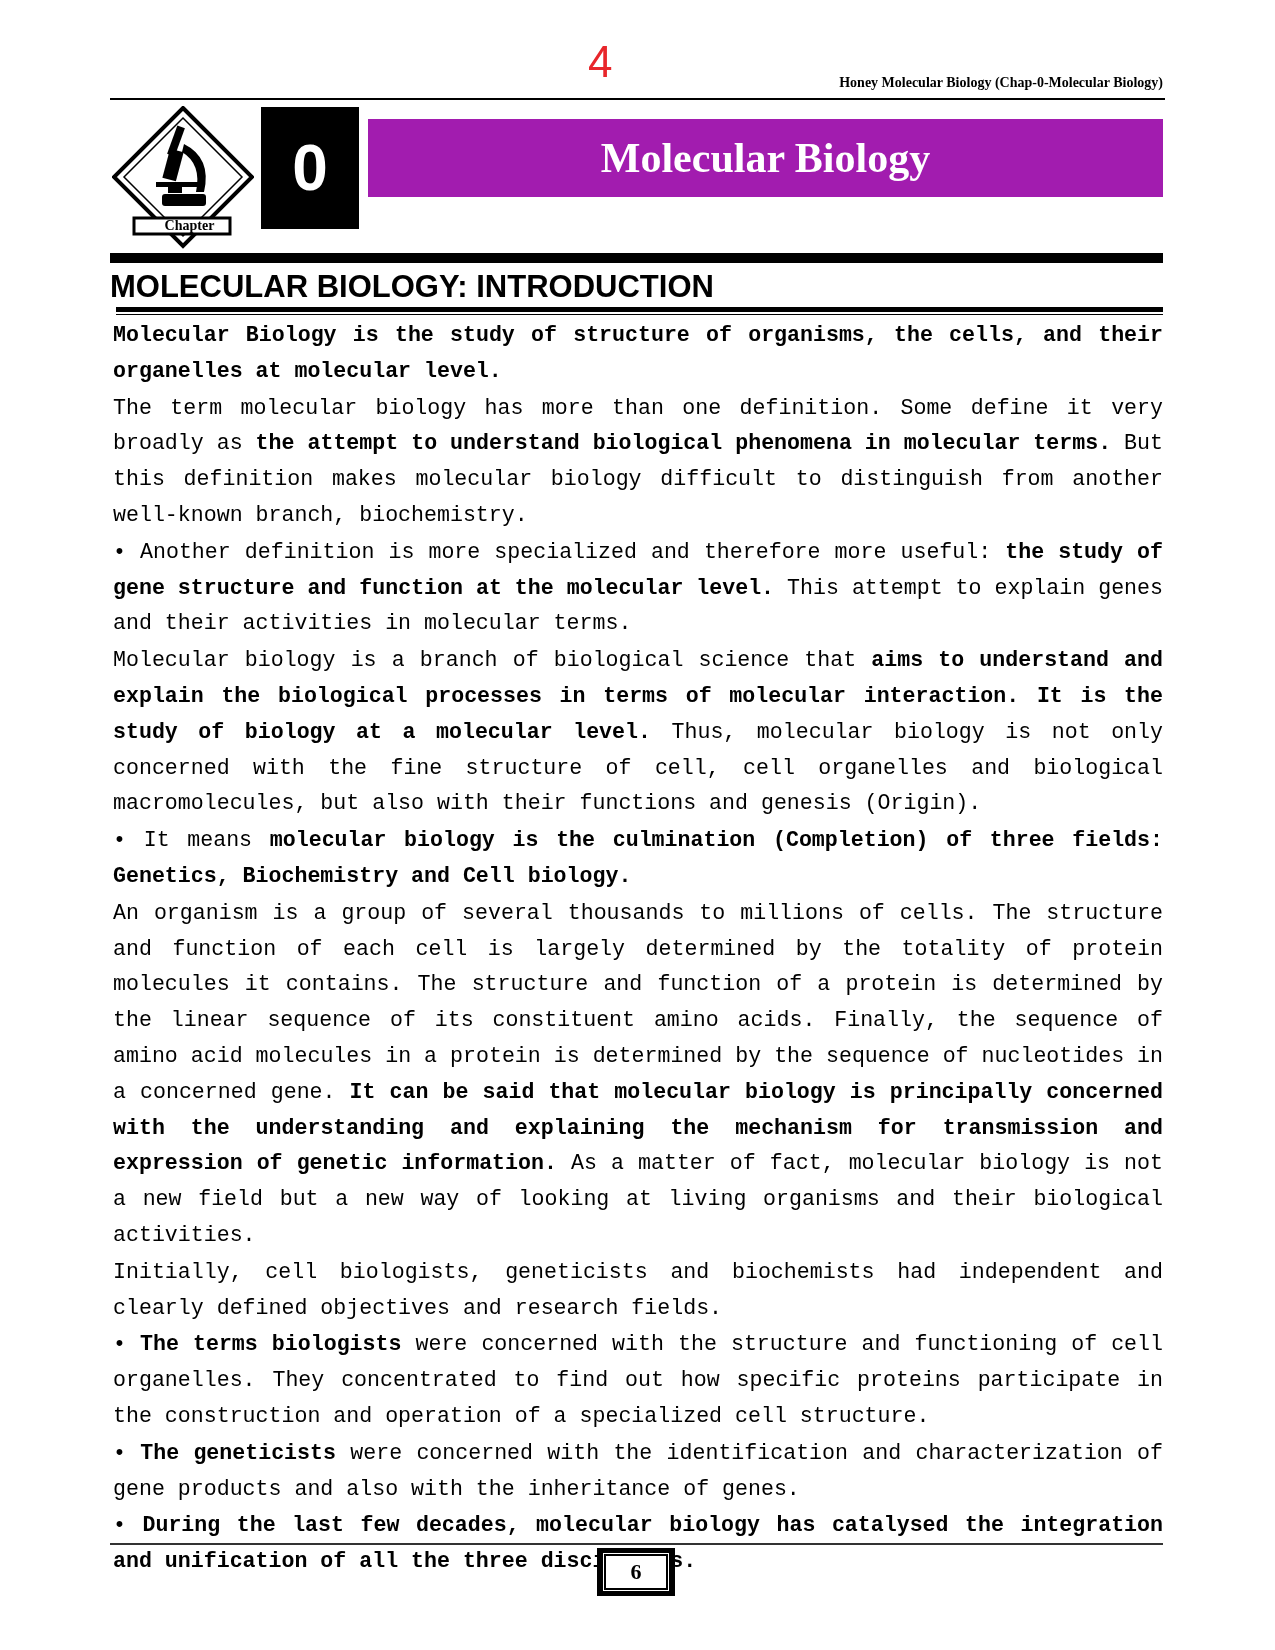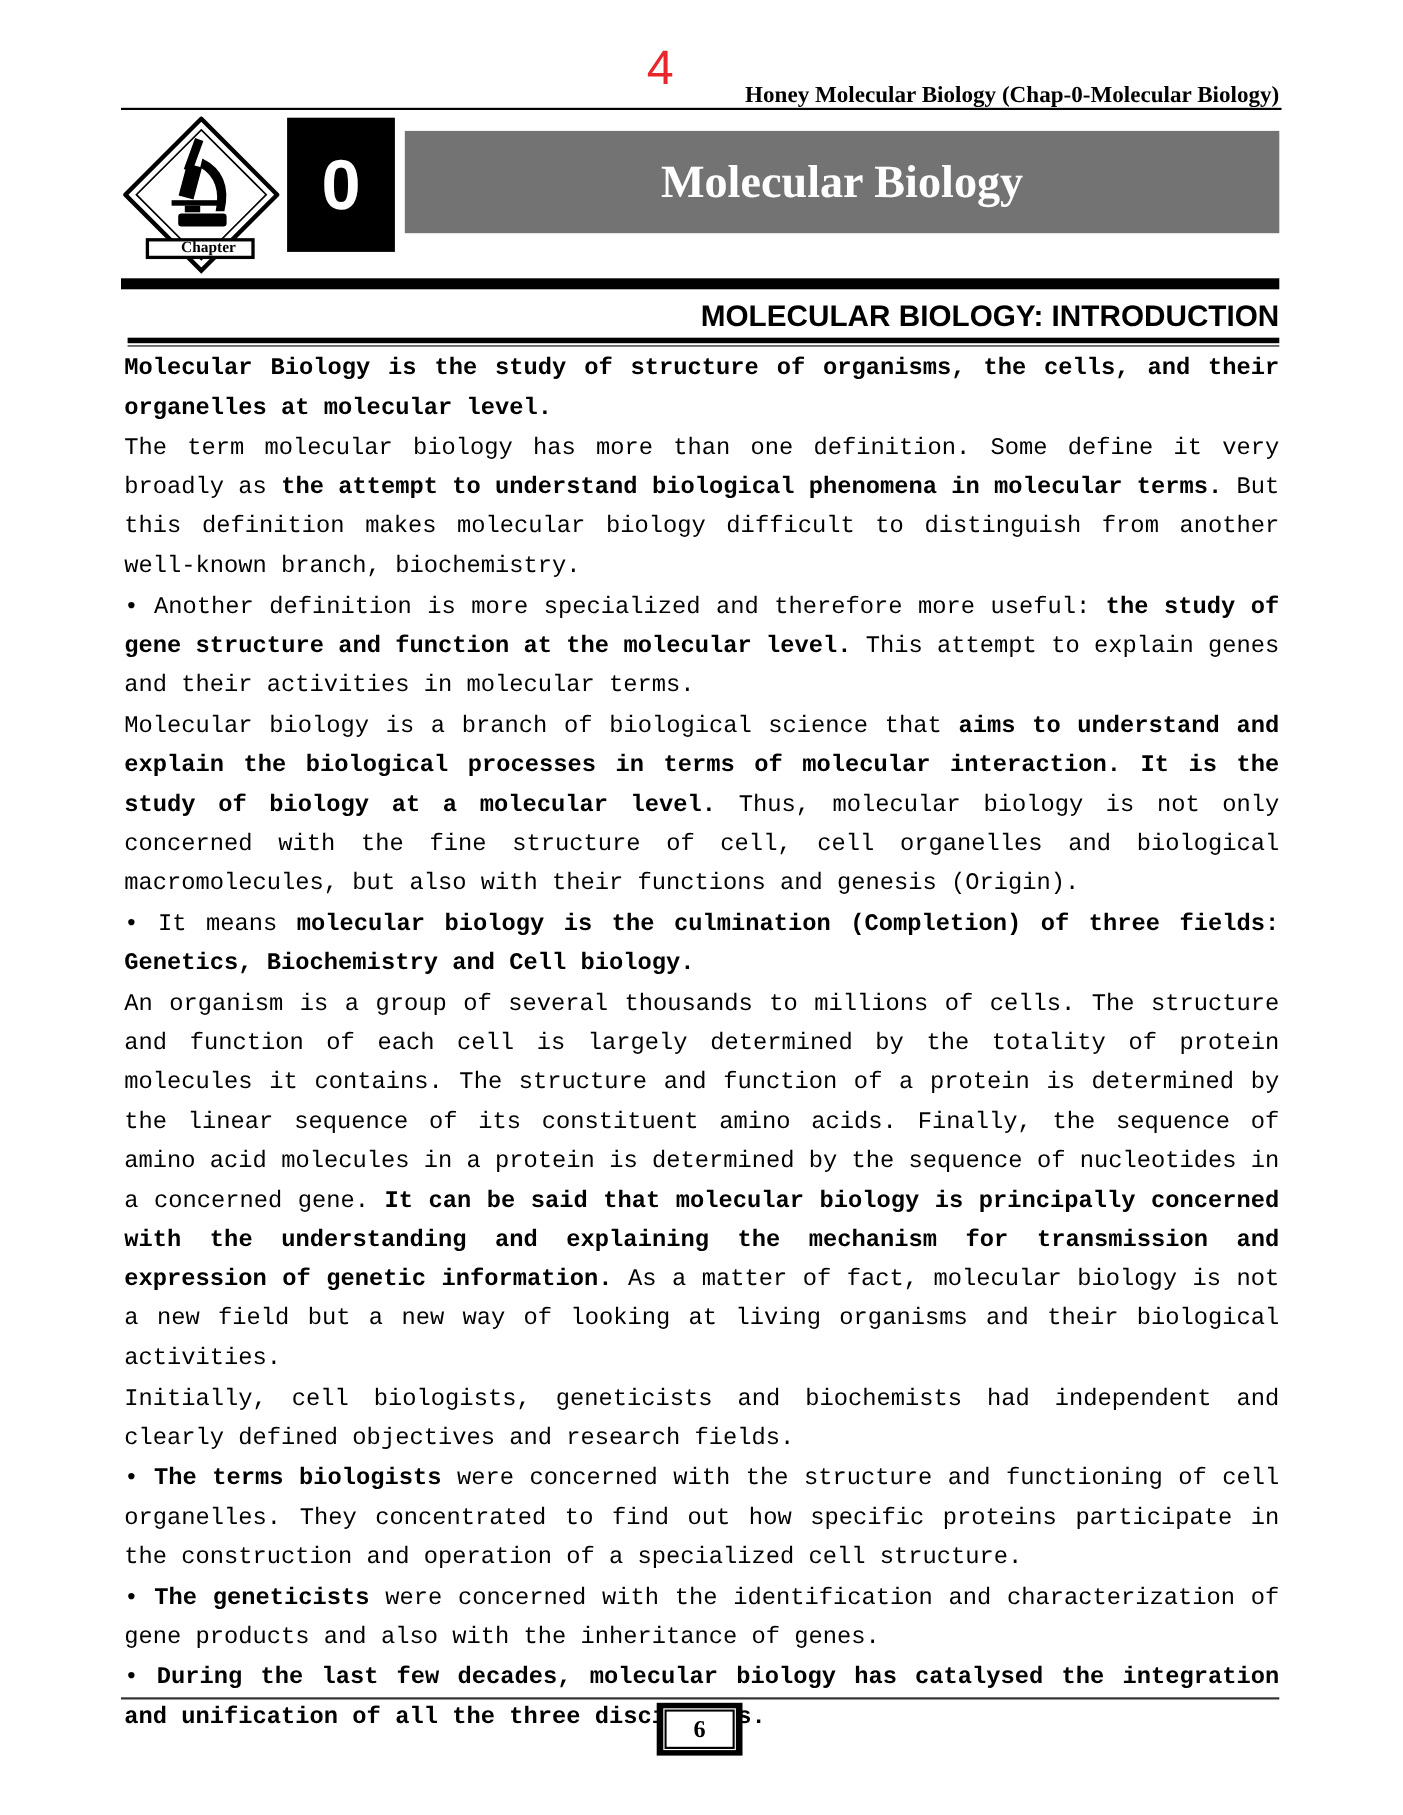--- a/index.html
+++ b/index.html
@@ -1,34 +1,34 @@
 <!DOCTYPE html>
 <html><head>
 <meta charset="utf-8">
 <style>
   html, body { margin: 0; padding: 0; background: #ffffff; }
   body { width: 1275px; height: 1650px; position: relative; overflow: hidden;
          font-family: "Liberation Serif", "DejaVu Serif", serif; color: #000; }
 
   .page-num-red { position: absolute; left: 588px; top: 40px; font-family: "Liberation Sans", sans-serif;
                   font-size: 44px; color: #e8262b; line-height: 1; }
-  .running-head { position: absolute; right: 112px; top: 76px; font-size: 21px; font-weight: bold; line-height: 1; }
+  .running-head { position: absolute; right: 112px; top: 76px; font-size: 14px; font-weight: bold; line-height: 1; }
   .head-rule { position: absolute; left: 110px; right: 110px; top: 98px; height: 2px; background: #000; }
 
   .logo { position: absolute; left: 112px; top: 106px; width: 142px; height: 146px; }
   .chapter-num-box { position: absolute; left: 261px; top: 107px; width: 98px; height: 122px; background: #000;
                      color: #fff; font-family: "Liberation Sans", sans-serif; font-weight: bold; font-size: 64px;
                      display: flex; align-items: center; justify-content: center; }
-  .title-banner { position: absolute; left: 368px; top: 119px; right: 112px; height: 93px; background: #737373;
+  .title-banner { position: absolute; left: 368px; top: 119px; right: 112px; height: 78px; background: #a21caf;
                   color: #fff; font-size: 42px; font-weight: bold; display: flex; align-items: center;
                   justify-content: center; }
 
   .thick-rule { position: absolute; left: 110px; right: 112px; top: 253px; height: 10px; background: #000; }
-  .section-heading { position: absolute; left: 110px; right: 112px; top: 266px; text-align: right;
-                     font-family: "Liberation Sans", sans-serif; font-weight: bold; font-size: 27px; line-height: 42px; }
+  .section-heading { position: absolute; left: 110px; right: 112px; top: 266px; text-align: left;
+                     font-family: "Liberation Sans", sans-serif; font-weight: bold; font-size: 31px; line-height: 42px; }
   .heading-rule-1 { position: absolute; left: 116px; right: 112px; top: 307px; height: 5px; background: #000; }
   .heading-rule-2 { position: absolute; left: 116px; right: 112px; top: 314px; height: 1px; background: #000; }
 
   .content { position: absolute; left: 113px; right: 112px; top: 318px; font-size: 21.6px; line-height: 35.8px;
              text-align: justify; font-family: Liberation Mono, monospace; }
   .content p { margin: 0 0 1px 0; }
   .content b { font-weight: bold; }
 
   .foot-rule { position: absolute; left: 110px; right: 112px; top: 1543px; height: 2px; background: #333; }
   .page-box { position: absolute; left: 597px; top: 1548px; width: 78px; height: 48px; background: #000;

